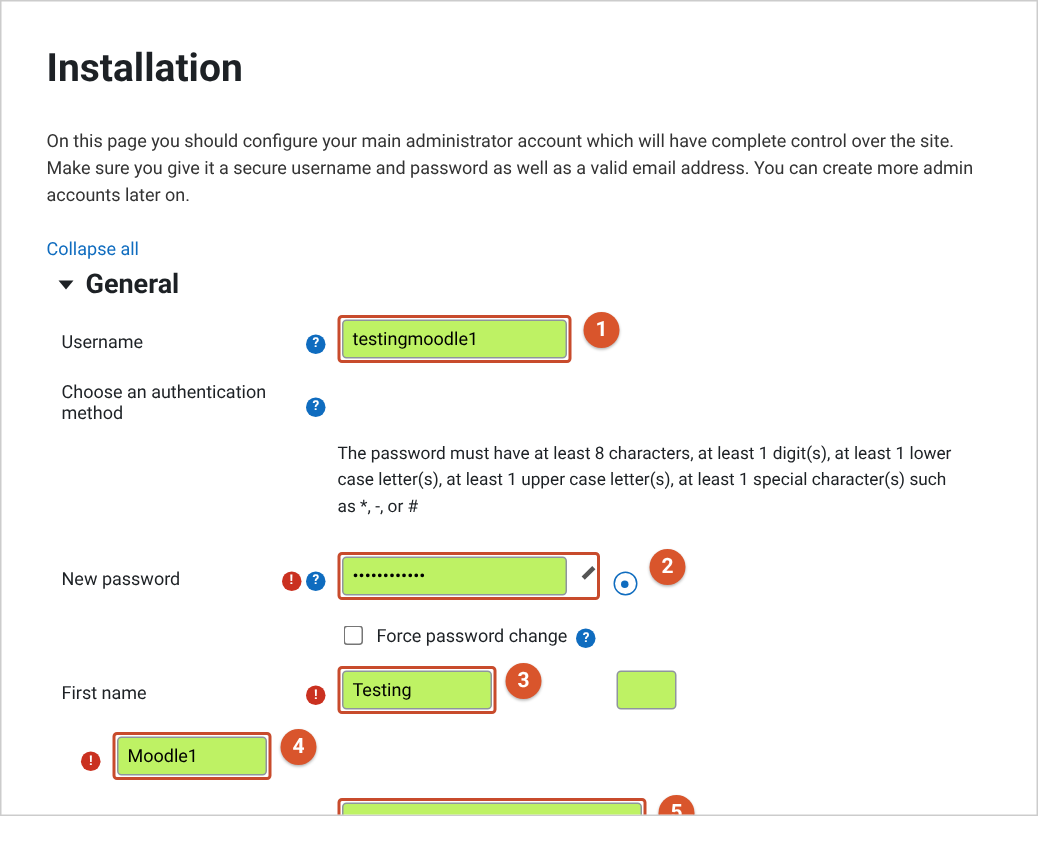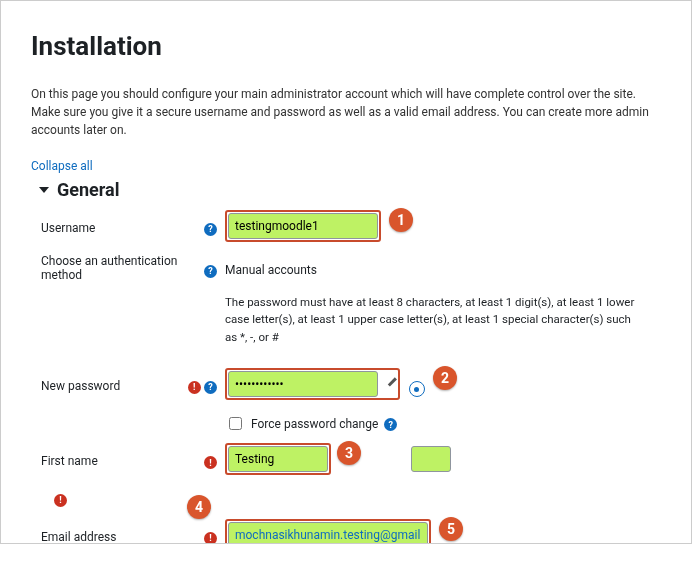--- a/index.html
+++ b/index.html
@@ -50,21 +50,20 @@
       <span class="hl">
         <input type="text" class="w1" value="testingmoodle1" style="">
       </span>
       <span class="callout" style="left:164px;top:-2px">1</span>
     </div>
   </div>
 
   <div class="row">
     <div class="lbl" style="padding-top:0">Choose an authentication method</div>
     <div class="icons"><span class="help">?</span></div>
-    <div class="ctrl static">Manual accounts</div>
   </div>
 
   <div class="row">
     <div class="lbl"></div>
       <div class="icons"></div>
     <div class="ctrl hint">The password must have at least 8 characters, at least 1 digit(s), at least 1 lower case letter(s), at least 1 upper case letter(s), at least 1 special character(s) such as *, -, or #</div>
   </div>
 
   <div class="row">
     <div class="lbl">New password</div>
@@ -101,20 +100,23 @@
       </span>
       <span class="callout" style="left:112px;top:-2px">3</span>
       <input type="text" style="width: 40px; margin-left: 34px; visibility: hidden;">
       <input type="text" style="width: 40px;">
     </div>
   </div>
 
   <div class="row">
     <div class="icons"><span class="req">!</span></div>
     <div class="ctrl">
+      <span class="hl">
+        <input type="text" style="width: 100px;" value="Moodle1">
+      </span>
       <span class="callout" style="left:112px;top:-2px">4</span>
     </div>
   </div>
 
   <div class="row">
     <div class="lbl">Email address</div>
     <div class="icons"><span class="req">!</span></div>
     <div class="ctrl">
       <span class="hl">
         <input type="text" class="w3" style="color: rgb(15, 108, 191);" value="mochnasikhunamin.testing@gmail.c">

